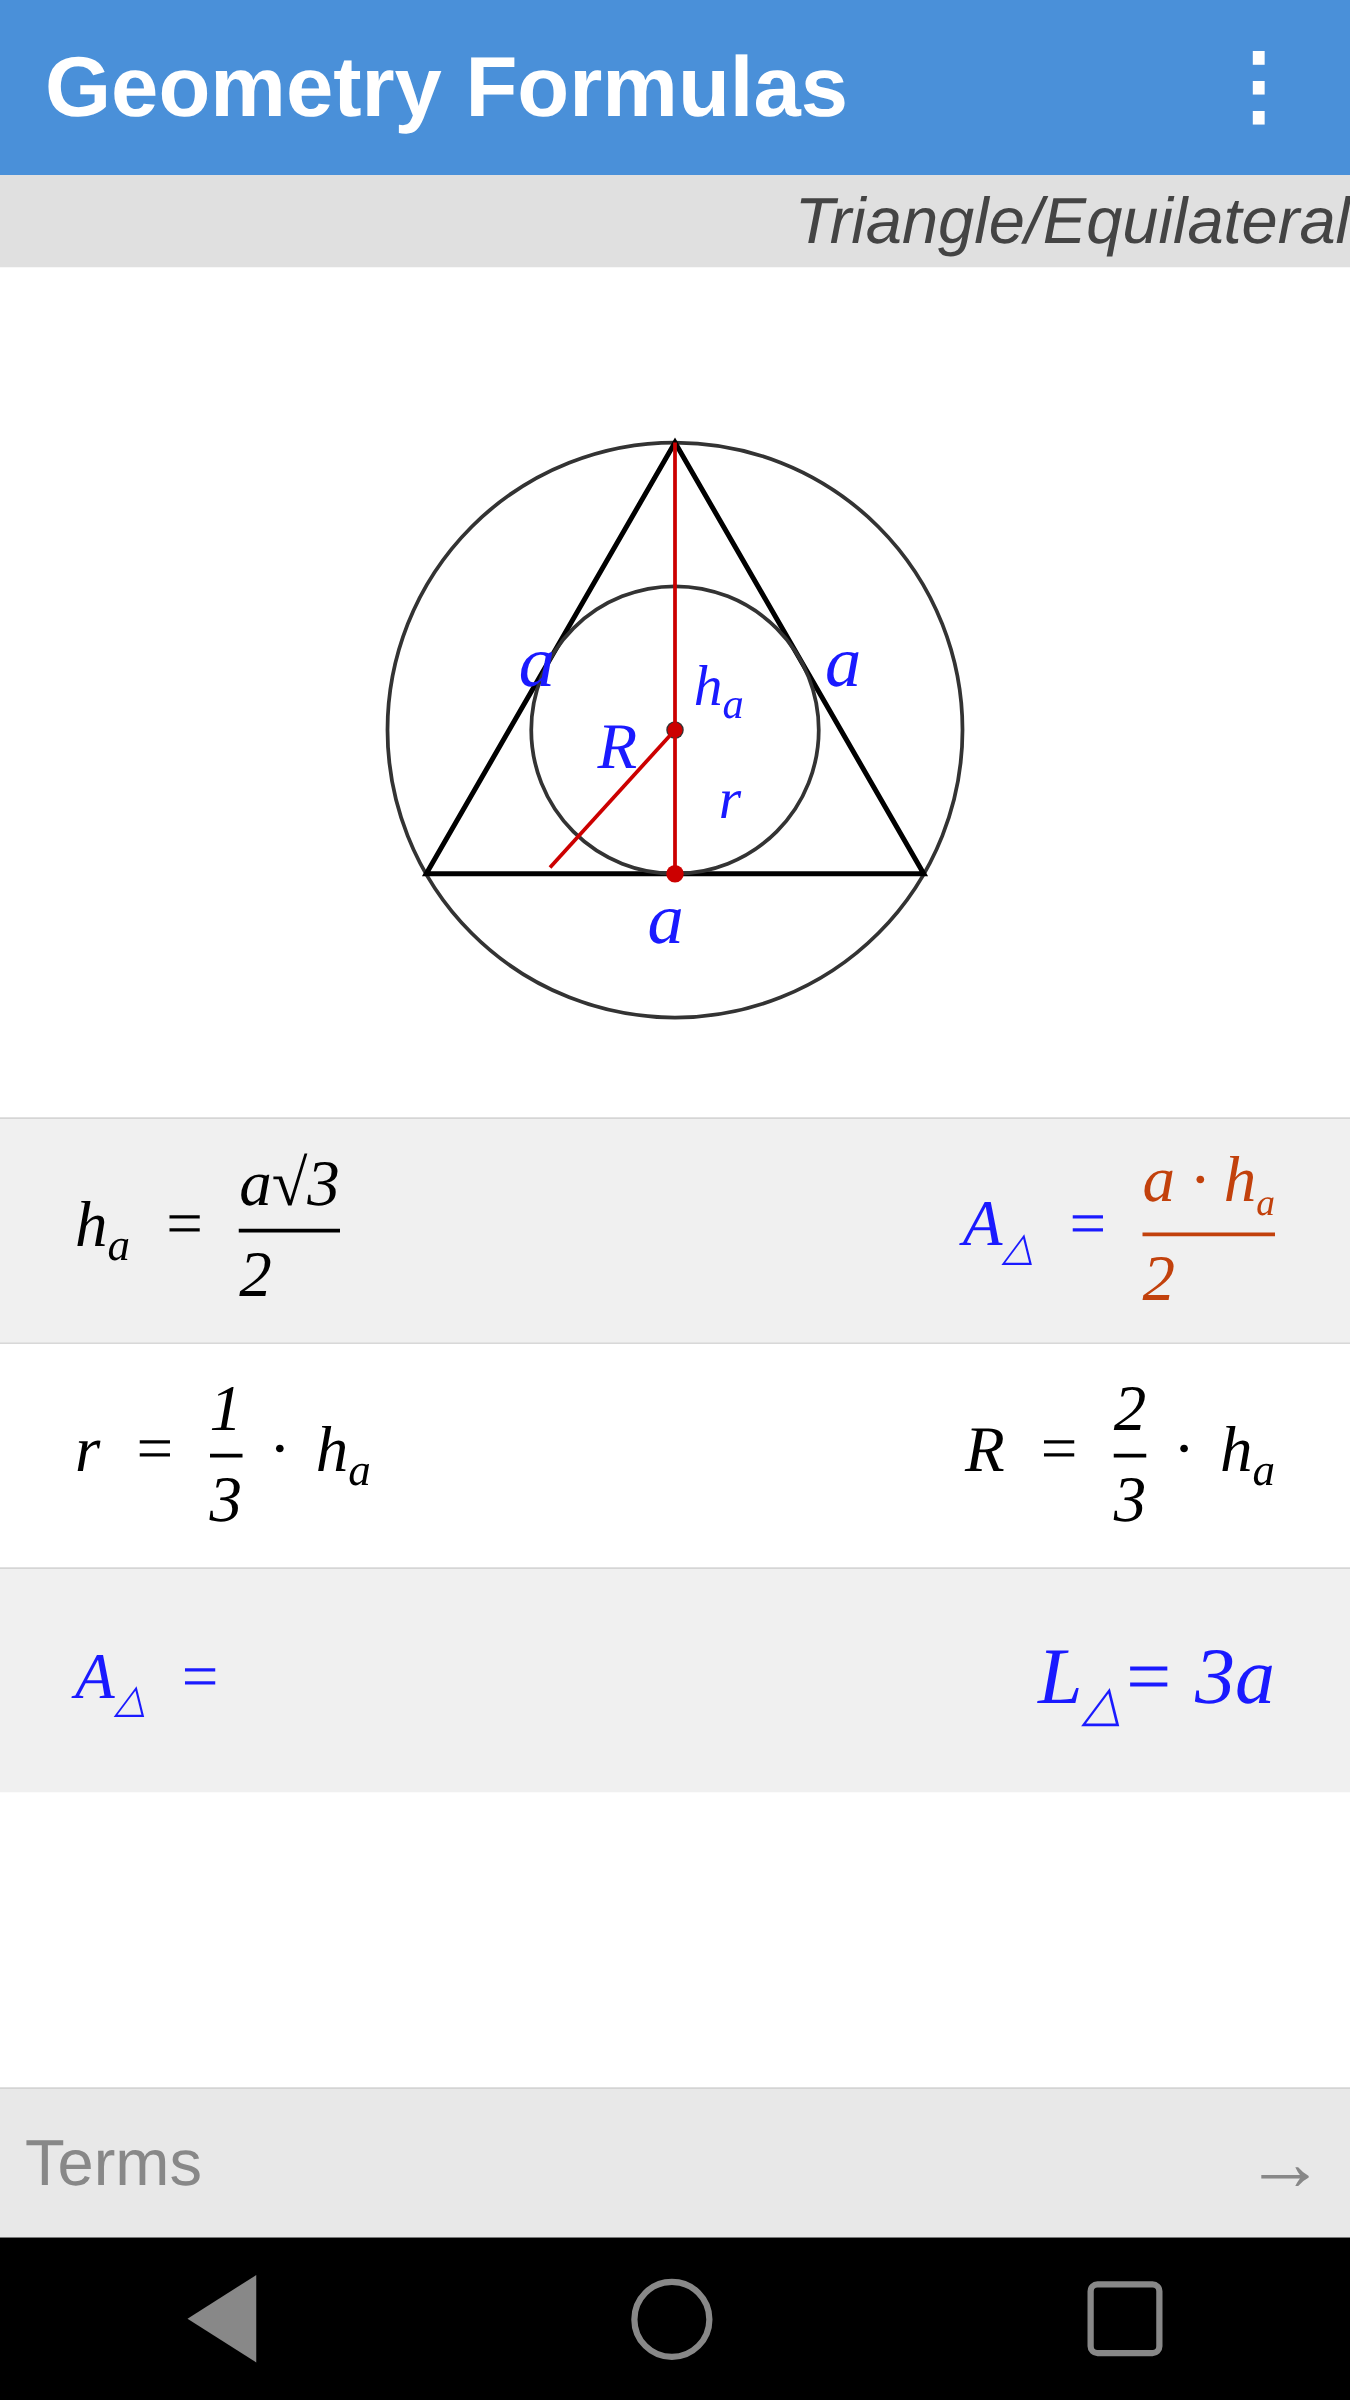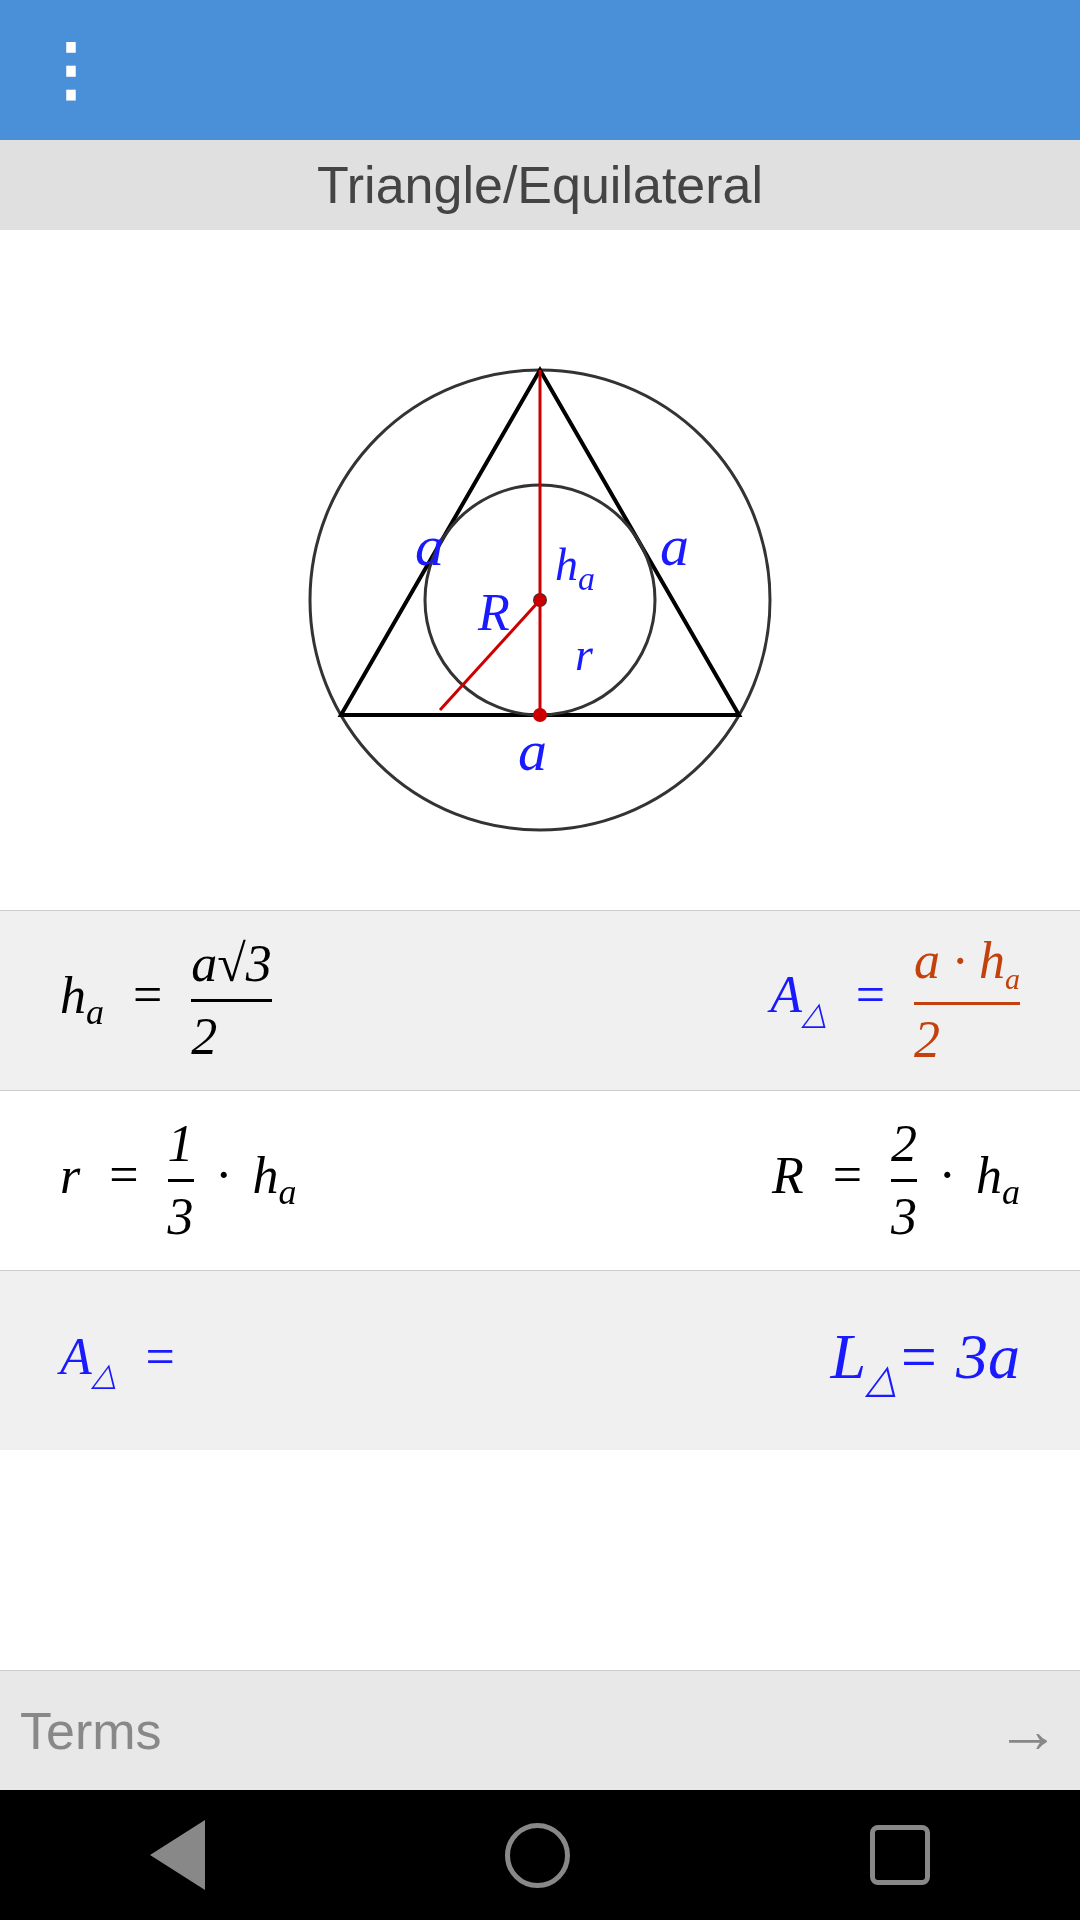--- a/index.html
+++ b/index.html
@@ -38,25 +38,26 @@
       font-weight: bold;
       letter-spacing: 2px;
       cursor: pointer;
       user-select: none;
       line-height: 1;
     }
 
     
     #subtitle-bar {
       background: #e0e0e0;
-      height: 90px;
-      display: flex;
-      align-items: center;
-      justify-content: center;
-      flex-shrink: 0;
+      height: 74px;
+      display: flex;
+      align-items: center;
+      justify-content: flex-end;
+      flex-shrink: 0;
+      font-style: italic;
     }
 
     #subtitle-text {
       font-size: 52px;
       color: #444444;
       font-family: Arial, sans-serif;
     }
 
     
     #diagram-area {
@@ -210,20 +211,21 @@
     
     #diagram-svg {
       width: 600px;
       height: 600px;
     }
   </style>
 </head>
 <body>
 
 <div id="app-header">
+  <span id="app-title">Geometry Formulas</span>
   <span id="more-menu-icon">⋮</span>
 </div>
 
 <div id="subtitle-bar">
   <span id="subtitle-text">Triangle/Equilateral</span>
 </div>
 
 <div id="diagram-area">
   <svg id="diagram-svg" viewBox="0 0 600 600" xmlns="http://www.w3.org/2000/svg">
 

